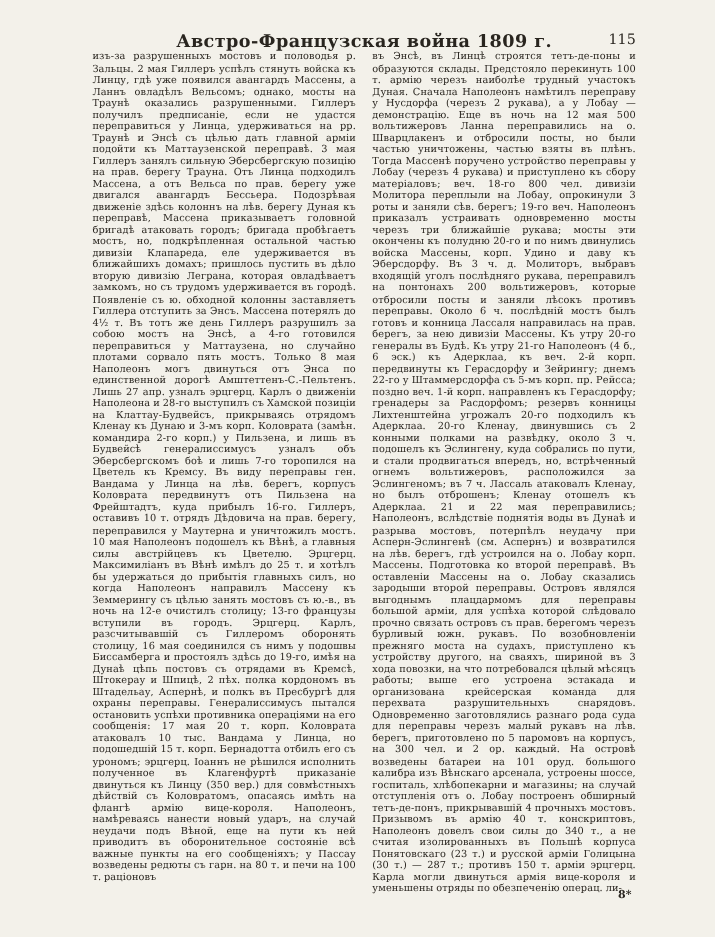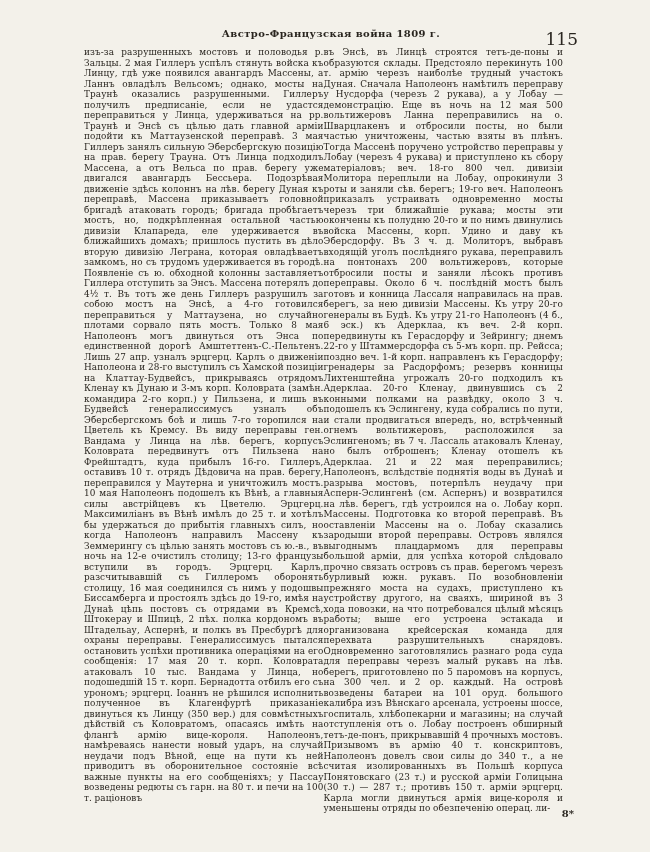--- a/index.html
+++ b/index.html
@@ -24,37 +24,38 @@
     position: absolute;
     top: 28px;
     left: 84px;
     width: 494px;
     height: 16px;
   }
   .header-title {
     display: block;
     text-align: center;
     font-weight: bold;
-    font-size: 10px;
+    font-size: 16px;
     letter-spacing: 0.4px;
     white-space: nowrap;
   }
   .page-number {
     position: absolute;
     right: 0;
     top: 1px;
-    font-size: 17px;
+    font-size: 13px;
     font-weight: normal;
   }
   .columns {
     position: absolute;
     top: 47px;
     left: 84px;
     width: 494px;
     display: flex;
+    gap: 15px;
   }
   .column {
     width: 239.5px;
     font-size: 8.9px;
     line-height: 10.5px;
     text-align: justify;
     letter-spacing: 0.1px;
     word-spacing: -0.3px;
   }
   .em {

